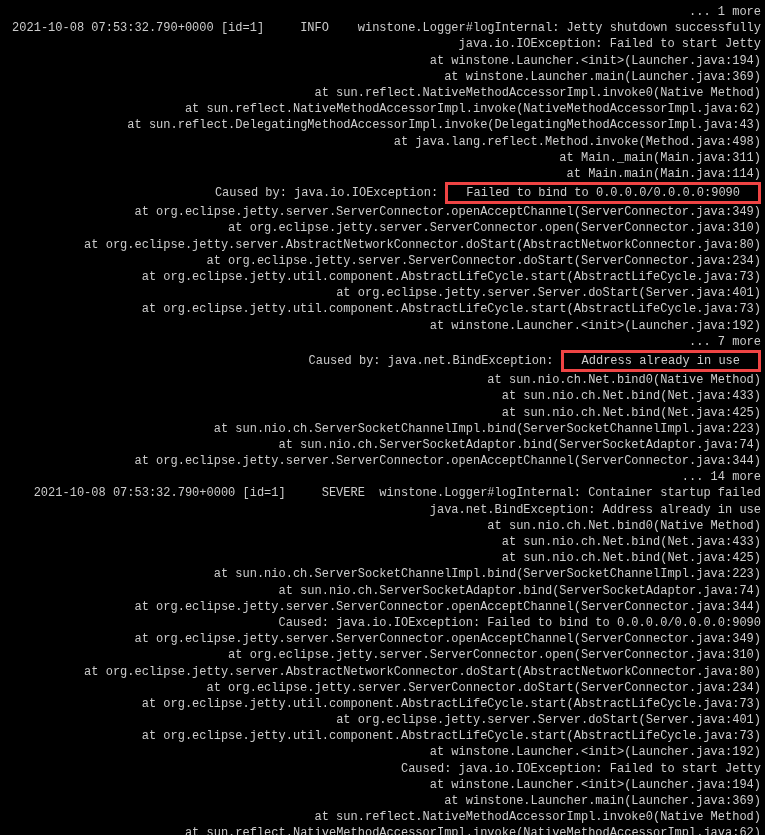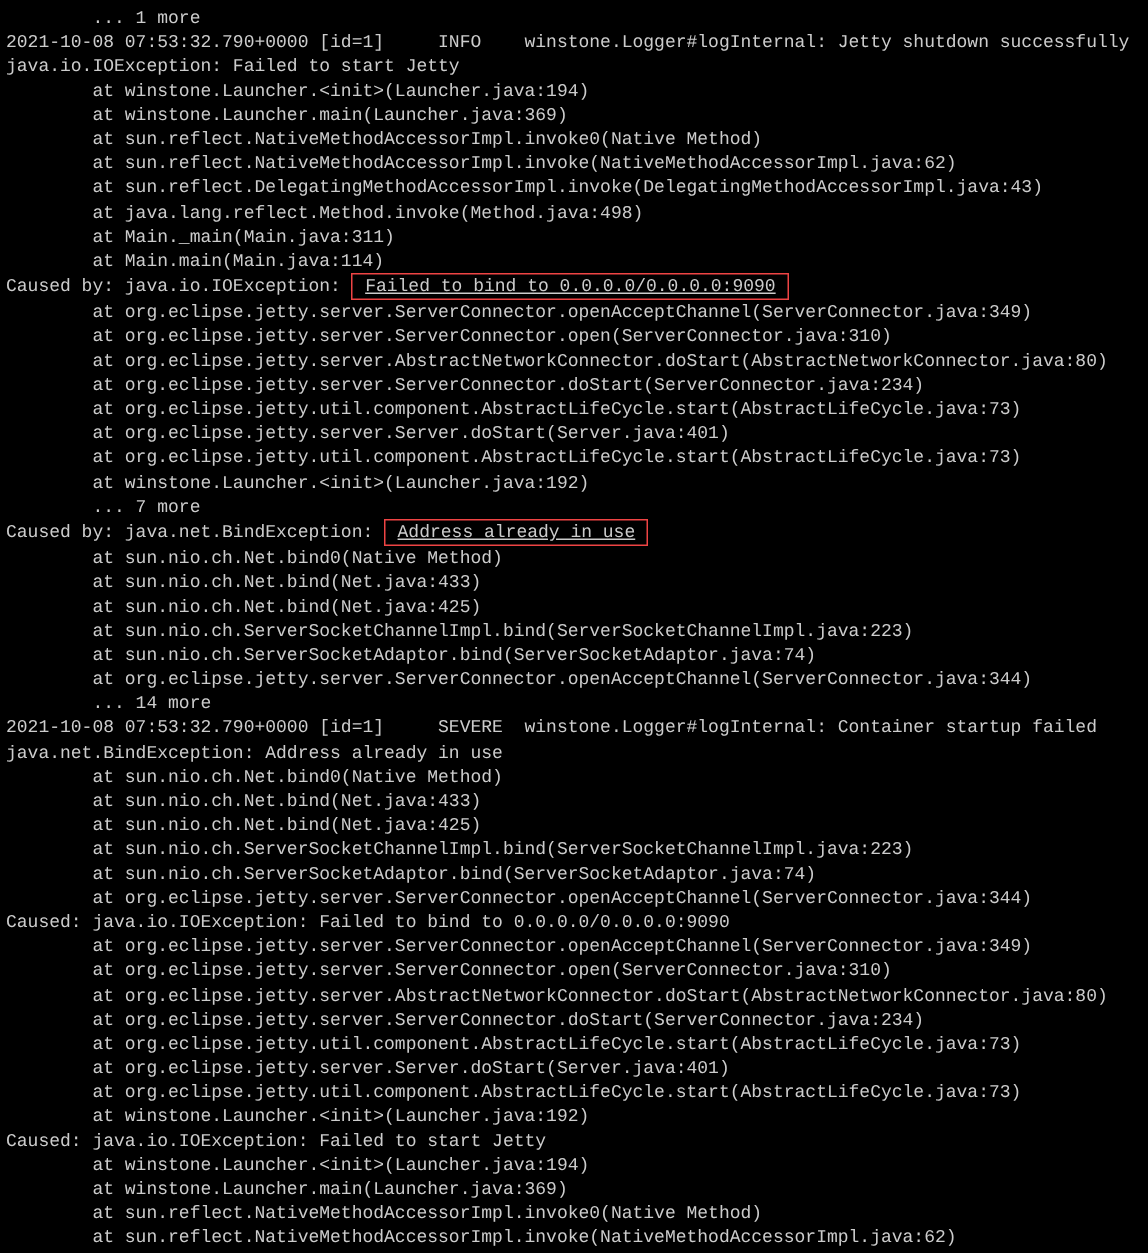--- a/index.html
+++ b/index.html
@@ -13,24 +13,24 @@
       width: 765px;
       white-space: nowrap;
       overflow: hidden;
     }
     .log-container {
       white-space: pre;
     }
     .line {
       display: block;
       white-space: pre;
+      text-align: right;
     }
     .highlight-red {
-      border: 1px solid #ef4444;
-      padding: 0 8px;
+      border: 3px solid #ef4444;
+      padding: 0 18px;
       display: inline-block;
-      text-decoration: underline;
     }
   </style>
 </head>
 <body>
 
 <div class="log-container" id="log-output"><span class="line">        ... 1 more</span><span class="line">2021-10-08 07:53:32.790+0000 [id=1]     INFO    winstone.Logger#logInternal: Jetty shutdown successfully</span><span class="line">java.io.IOException: Failed to start Jetty</span><span class="line">        at winstone.Launcher.&lt;init&gt;(Launcher.java:194)</span><span class="line">        at winstone.Launcher.main(Launcher.java:369)</span><span class="line">        at sun.reflect.NativeMethodAccessorImpl.invoke0(Native Method)</span><span class="line">        at sun.reflect.NativeMethodAccessorImpl.invoke(NativeMethodAccessorImpl.java:62)</span><span class="line">        at sun.reflect.DelegatingMethodAccessorImpl.invoke(DelegatingMethodAccessorImpl.java:43)</span><span class="line">        at java.lang.reflect.Method.invoke(Method.java:498)</span><span class="line">        at Main._main(Main.java:311)</span><span class="line">        at Main.main(Main.java:114)</span><span class="line"><span>Caused by: java.io.IOException: </span><span class="highlight-red">Failed to bind to 0.0.0.0/0.0.0.0:9090</span></span><span class="line">        at org.eclipse.jetty.server.ServerConnector.openAcceptChannel(ServerConnector.java:349)</span><span class="line">        at org.eclipse.jetty.server.ServerConnector.open(ServerConnector.java:310)</span><span class="line">        at org.eclipse.jetty.server.AbstractNetworkConnector.doStart(AbstractNetworkConnector.java:80)</span><span class="line">        at org.eclipse.jetty.server.ServerConnector.doStart(ServerConnector.java:234)</span><span class="line">        at org.eclipse.jetty.util.component.AbstractLifeCycle.start(AbstractLifeCycle.java:73)</span><span class="line">        at org.eclipse.jetty.server.Server.doStart(Server.java:401)</span><span class="line">        at org.eclipse.jetty.util.component.AbstractLifeCycle.start(AbstractLifeCycle.java:73)</span><span class="line">        at winstone.Launcher.&lt;init&gt;(Launcher.java:192)</span><span class="line">        ... 7 more</span><span class="line"><span>Caused by: java.net.BindException: </span><span class="highlight-red">Address already in use</span></span><span class="line">        at sun.nio.ch.Net.bind0(Native Method)</span><span class="line">        at sun.nio.ch.Net.bind(Net.java:433)</span><span class="line">        at sun.nio.ch.Net.bind(Net.java:425)</span><span class="line">        at sun.nio.ch.ServerSocketChannelImpl.bind(ServerSocketChannelImpl.java:223)</span><span class="line">        at sun.nio.ch.ServerSocketAdaptor.bind(ServerSocketAdaptor.java:74)</span><span class="line">        at org.eclipse.jetty.server.ServerConnector.openAcceptChannel(ServerConnector.java:344)</span><span class="line">        ... 14 more</span><span class="line">2021-10-08 07:53:32.790+0000 [id=1]     SEVERE  winstone.Logger#logInternal: Container startup failed</span><span class="line">java.net.BindException: Address already in use</span><span class="line">        at sun.nio.ch.Net.bind0(Native Method)</span><span class="line">        at sun.nio.ch.Net.bind(Net.java:433)</span><span class="line">        at sun.nio.ch.Net.bind(Net.java:425)</span><span class="line">        at sun.nio.ch.ServerSocketChannelImpl.bind(ServerSocketChannelImpl.java:223)</span><span class="line">        at sun.nio.ch.ServerSocketAdaptor.bind(ServerSocketAdaptor.java:74)</span><span class="line">        at org.eclipse.jetty.server.ServerConnector.openAcceptChannel(ServerConnector.java:344)</span><span class="line">Caused: java.io.IOException: Failed to bind to 0.0.0.0/0.0.0.0:9090</span><span class="line">        at org.eclipse.jetty.server.ServerConnector.openAcceptChannel(ServerConnector.java:349)</span><span class="line">        at org.eclipse.jetty.server.ServerConnector.open(ServerConnector.java:310)</span><span class="line">        at org.eclipse.jetty.server.AbstractNetworkConnector.doStart(AbstractNetworkConnector.java:80)</span><span class="line">        at org.eclipse.jetty.server.ServerConnector.doStart(ServerConnector.java:234)</span><span class="line">        at org.eclipse.jetty.util.component.AbstractLifeCycle.start(AbstractLifeCycle.java:73)</span><span class="line">        at org.eclipse.jetty.server.Server.doStart(Server.java:401)</span><span class="line">        at org.eclipse.jetty.util.component.AbstractLifeCycle.start(AbstractLifeCycle.java:73)</span><span class="line">        at winstone.Launcher.&lt;init&gt;(Launcher.java:192)</span><span class="line">Caused: java.io.IOException: Failed to start Jetty</span><span class="line">        at winstone.Launcher.&lt;init&gt;(Launcher.java:194)</span><span class="line">        at winstone.Launcher.main(Launcher.java:369)</span><span class="line">        at sun.reflect.NativeMethodAccessorImpl.invoke0(Native Method)</span><span class="line">        at sun.reflect.NativeMethodAccessorImpl.invoke(NativeMethodAccessorImpl.java:62)</span><span class="line">        at sun.reflect.DelegatingMethodAccessorImpl.invoke(DelegatingMethodAccessorImpl.java:43)</span></div>
 
 </body></html>

